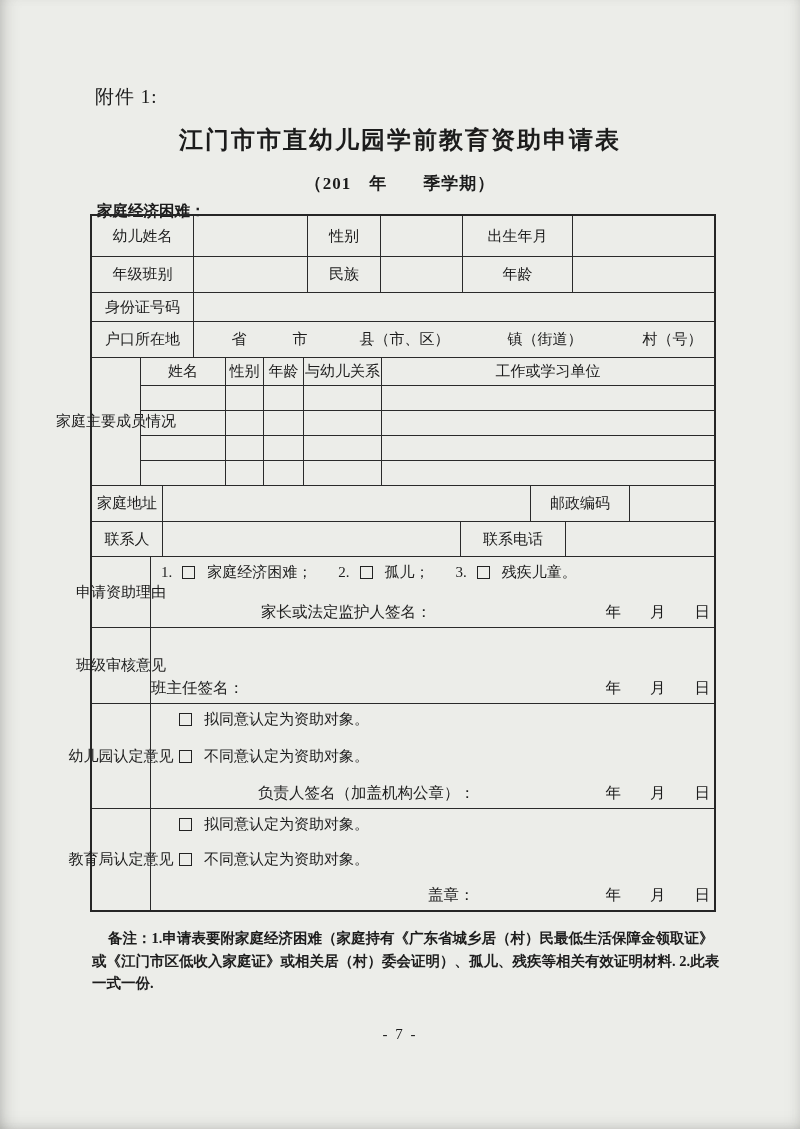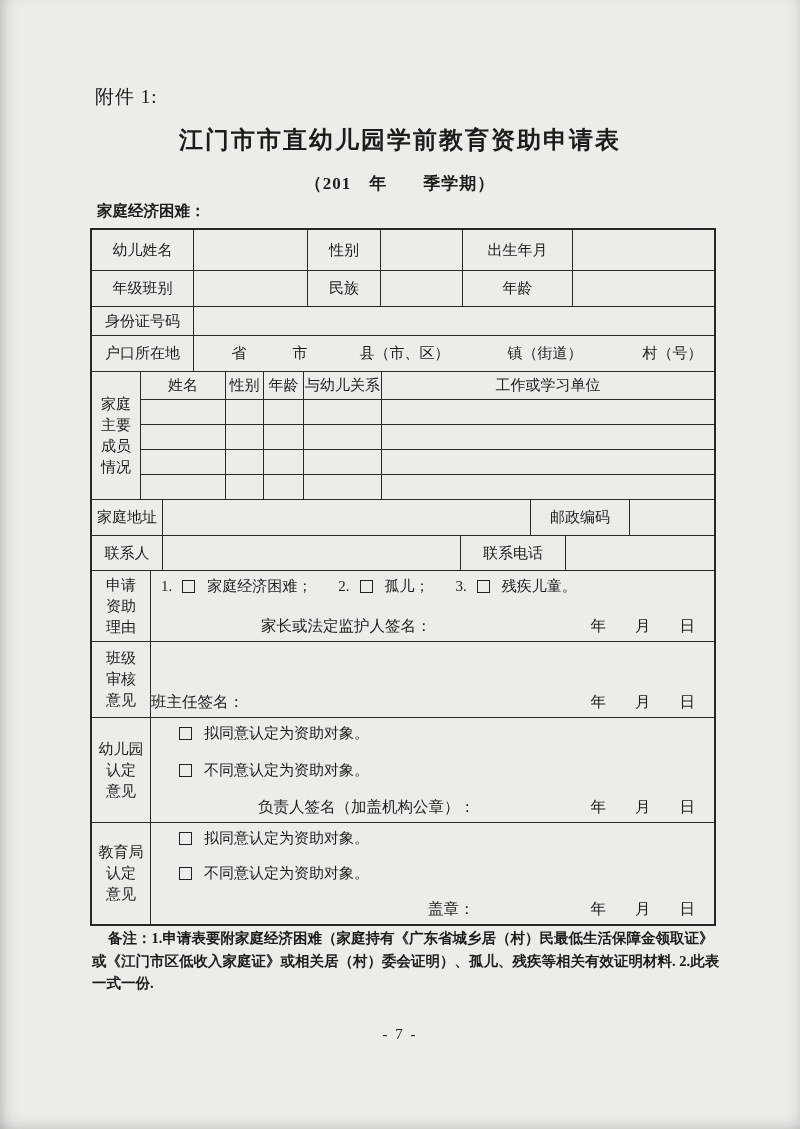--- a/index.html
+++ b/index.html
@@ -18,34 +18,34 @@
     content:"";position:absolute;inset:0;pointer-events:none;
     box-shadow:inset 14px 0 18px -14px rgba(90,90,88,.45), inset -10px 0 16px -12px rgba(120,120,118,.35), inset 0 -12px 18px -14px rgba(110,110,108,.4);
   }
   .attachment{position:absolute;left:95px;top:84px;font-size:19px;letter-spacing:1px;}
   .title{position:absolute;left:0;right:0;top:120px;text-align:center;font-size:24px;font-weight:bold;letter-spacing:2px;margin:4px;}
   .subtitle{position:absolute;left:0;right:0;top:172px;text-align:center;font-size:17px;font-weight:bold;letter-spacing:1px;}
   .school-line{position:absolute;left:97px;top:201px;font-size:15.5px;font-weight:bold;}
   .pagenum{position:absolute;left:0;right:0;top:1026px;text-align:center;font-size:15px;letter-spacing:2px;}
 
   
-  .form-table{position:absolute;left:90px;top:228px;width:626px;border:2px solid #262626;box-sizing:border-box;background:transparent;}
+  .form-table{position:absolute;left:90px;top:214px;width:626px;border:2px solid #262626;box-sizing:border-box;background:transparent;}
   .tr{display:flex;border-top:1px solid #2a2a2a;box-sizing:border-box;}
   .tr:first-child{border-top:none;}
   .td{border-left:1px solid #2a2a2a;box-sizing:border-box;display:flex;align-items:center;justify-content:center;font-size:15px;}
   .td:first-child{border-left:none;}
   .td.blank{justify-content:flex-start;}
   .h40{height:40px}.h36{height:36px}.h35{height:35px}.h29{height:29px}
   .h71{height:71px}.h76{height:76px}.h105{height:105px}.h102{height:102px}
   .w101{width:101px}.w114{width:114px}.w73{width:73px}.w82{width:82px}.w110{width:110px}.w146{flex:1}
   .w70{width:70px}.w368{width:368px}.w99{width:99px}.w89{flex:1}
   .w298{width:298px}.w105{width:105px}.w153{flex:1}
   .w48{width:48px}.w58{width:58px}
 
-  .vlabel{flex-direction:column;justify-content:center;line-height:21px;font-size:15px;}
+  .vlabel{justify-content:center;line-height:21px;font-size:15px;}
   .vlabel div{white-space:nowrap;}
 
   
   .res-cell{flex:1;display:flex;align-items:center;padding-left:26px;font-size:15px;}
   .res-cell span:nth-child(2){margin-left:46px;}
   .res-cell span:nth-child(3){margin-left:52px;}
   .res-cell span:nth-child(4){margin-left:58px;}
   .res-cell span:nth-child(5){margin-left:60px;}
 
   
@@ -56,21 +56,21 @@
   .fam-row .fc:first-child{border-left:none;}
   .fw84{width:84px}.fw38{width:38px}.fw40{width:40px}.fw78{width:78px}.fwrest{flex:1}
 
   
   .sec-body{flex:1;display:flex;flex-direction:column;justify-content:space-between;border-left:1px solid #2a2a2a;box-sizing:border-box;padding:6px 0 4px 0;}
   .opt-line{display:flex;align-items:center;font-size:15px;padding-left:10px;}
   .opt-group{display:flex;align-items:center;margin-right:26px;}
   .opt-group .no{margin-right:10px;}
   .cbx{display:inline-block;width:13px;height:13px;border:1.5px solid #222;margin-right:12px;box-sizing:border-box;background:transparent;}
   .opt-indent{padding-left:28px;}
-  .sign-line{display:flex;align-items:flex-start;justify-content:space-between;font-size:15.5px;padding-right:19px;}
+  .sign-line{display:flex;align-items:flex-start;justify-content:space-between;font-size:15.5px;padding-right:4px;}
   .ymd{display:flex;gap:29px;font-size:15.5px;}
   .ml110{margin-left:110px}.ml152{}.ml107{margin-left:107px}.ml277{margin-left:277px}
 
   
   .notes{position:absolute;left:92px;top:927px;width:630px;font-size:14.5px;font-weight:bold;line-height:22.5px;}
   .notes div:first-child{text-indent:16px;}
 </style>
 </head>
 <body>
 

